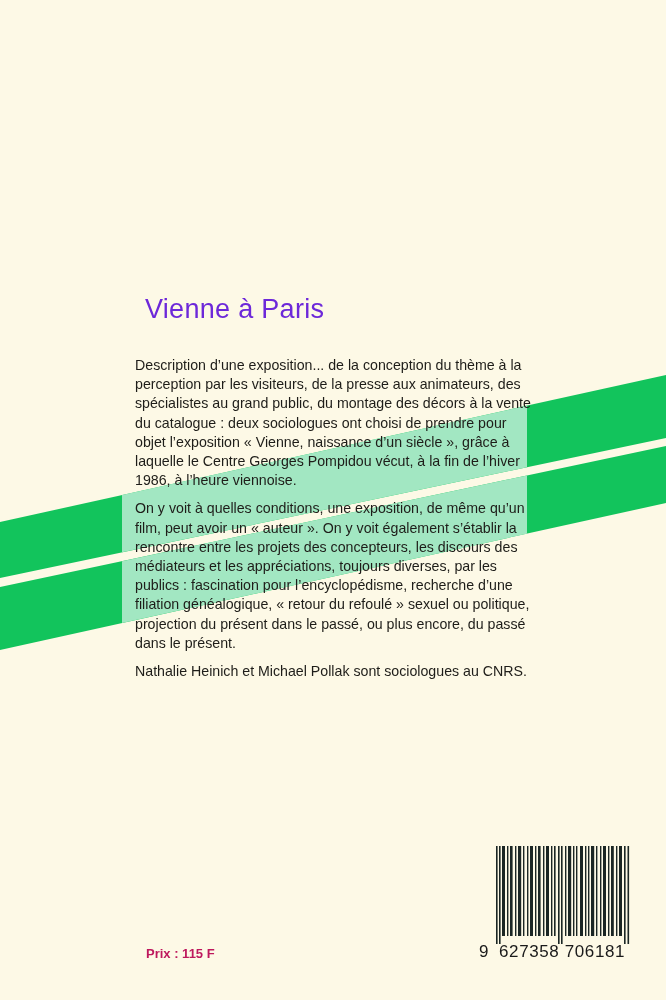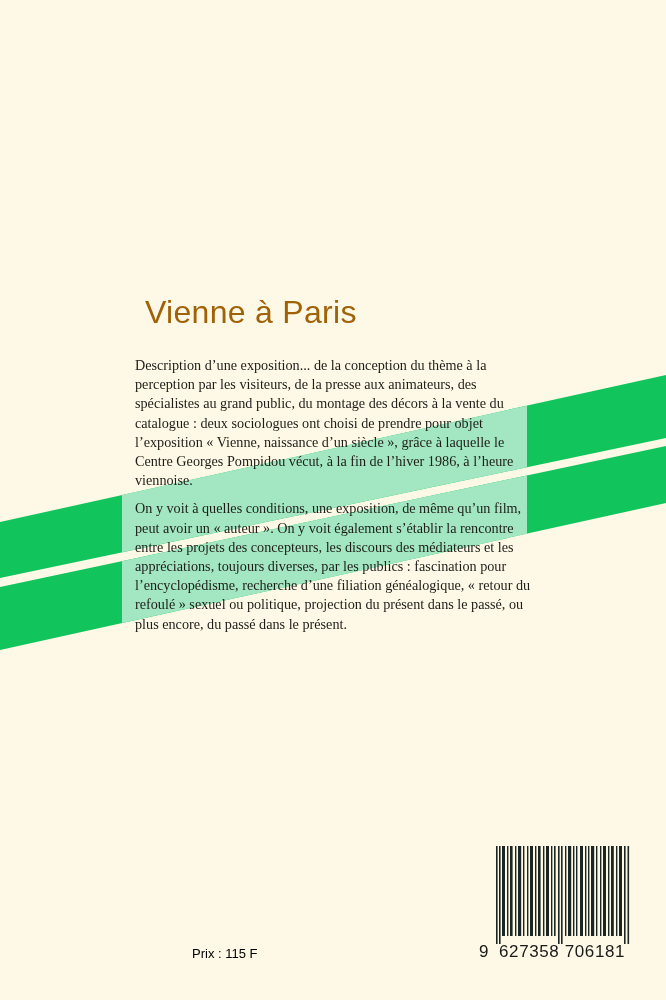--- a/index.html
+++ b/index.html
@@ -4,40 +4,40 @@
 <style>
   html, body { margin:0; padding:0; }
   body {
     width:666px; height:1000px; overflow:hidden; position:relative;
     background:#fdf9e6;
     font-family:"Liberation Sans", sans-serif;
   }
   .band { position:absolute; left:0; top:0; width:666px; height:1000px; }
   .title {
     position:absolute; left:145px; top:294px;
-    font-size:32px; color:#a16207; letter-spacing:0.3px;
+    font-size:27px; color:#6d28d9; letter-spacing:0.3px;
     font-family:"Liberation Sans", sans-serif;
   }
   .body-text {
     position:absolute; left:135px; top:356px; width:400px;
-    font-size:14.2px; line-height:19.2px; color:#1e1d19;font-family:Liberation Serif, serif;
+    font-size:14.2px; line-height:19.2px; color:#1e1d19;
   }
   .body-text p { margin:0 0 9px 0; }
   .barcode {
     position:absolute; left:496px; top:846px; width:134px; height:98px;
   }
   .isbn {
     position:absolute; left:479px; top:942px; width:160px;
     font-size:17px; color:#1a1a1a; letter-spacing:0.6px;
     font-family:"Liberation Sans", sans-serif;
   }
   .isbn .first { margin-right:10px; }
   .price {
     position:absolute; left:146px; top:946px;
-    font-size:13px; font-weight:normal; color:#000000;margin-left:46px;
+    font-size:13px; font-weight:bold; color:#be185d;
   }
 </style>
 </head>
 <body>
 
 <svg class="band" viewBox="0 0 666 1000" xmlns="http://www.w3.org/2000/svg">
   <defs>
     <clipPath id="textbox">
       <rect x="122" y="0" width="405" height="1000"></rect>
     </clipPath>
@@ -50,20 +50,21 @@
     <polygon points="0,522 666,375 666,438 0,578" fill="#a2e7c2"></polygon>
     <polygon points="0,587 666,446 666,503 0,650" fill="#a2e7c2"></polygon>
   </g>
 </svg>
 
 <div class="title">Vienne à Paris</div>
 
 <div class="body-text">
   <p>Description d’une exposition... de la conception du thème à la perception par les visiteurs, de la presse aux animateurs, des spécialistes au grand public, du montage des décors à la vente du catalogue : deux sociologues ont choisi de prendre pour objet l’exposition « Vienne, naissance d’un siècle », grâce à laquelle le Centre Georges Pompidou vécut, à la fin de l’hiver 1986, à l’heure viennoise.</p>
   <p>On y voit à quelles conditions, une exposition, de même qu’un film, peut avoir un « auteur ». On y voit également s’établir la rencontre entre les projets des concepteurs, les discours des médiateurs et les appréciations, toujours diverses, par les publics : fascination pour l’encyclopédisme, recherche d’une filiation généalogique, « retour du refoulé » sexuel ou politique, projection du présent dans le passé, ou plus encore, du passé dans le présent.</p>
+  <p>Nathalie Heinich et Michael Pollak sont sociologues au CNRS.</p>
 </div>
 
 <svg class="barcode" viewBox="0 0 134 98" xmlns="http://www.w3.org/2000/svg" preserveAspectRatio="none">
   <g fill="#1b2624">
     <rect x="0" y="0" width="1.6" height="98"></rect>
     <rect x="3" y="0" width="1.6" height="98"></rect>
     <rect x="6" y="0" width="3" height="90"></rect>
     <rect x="11" y="0" width="1.4" height="90"></rect>
     <rect x="14" y="0" width="2.6" height="90"></rect>
     <rect x="19" y="0" width="1.4" height="90"></rect>

